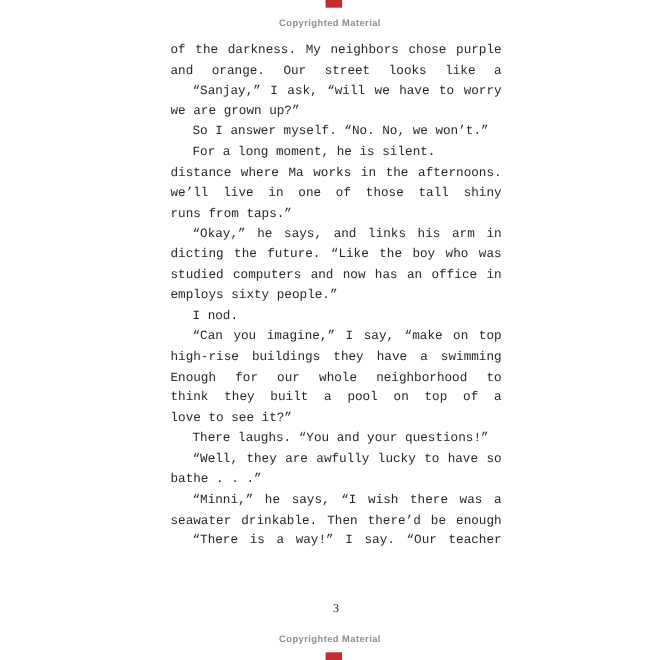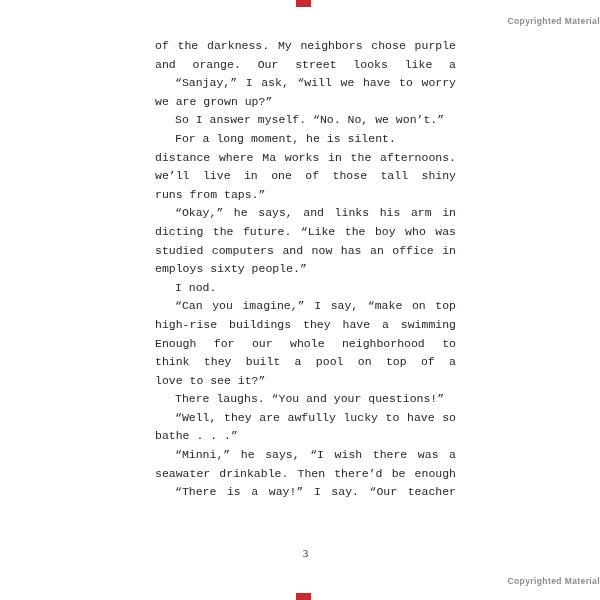--- a/index.html
+++ b/index.html
@@ -12,21 +12,21 @@
     width: 600px;
     height: 600px;
     background: var(--page-bg, #ffffff);
     overflow: hidden;
     font-family: "Liberation Serif", serif;
   }
   .copyright {
     position: absolute;
     left: 0;
     width: 600px;
-    text-align: right;
+    text-align: center;
     font-family: "Liberation Sans", sans-serif;
     font-size: 8.5px;
     font-weight: bold;
     letter-spacing: 0.4px;
     color: var(--copyright-gray, #8e8e8e);
   }
   .copyright.top { top: 16px; }
   .copyright.bottom { top: 576px; }
   .edge-marker {
     position: absolute;

